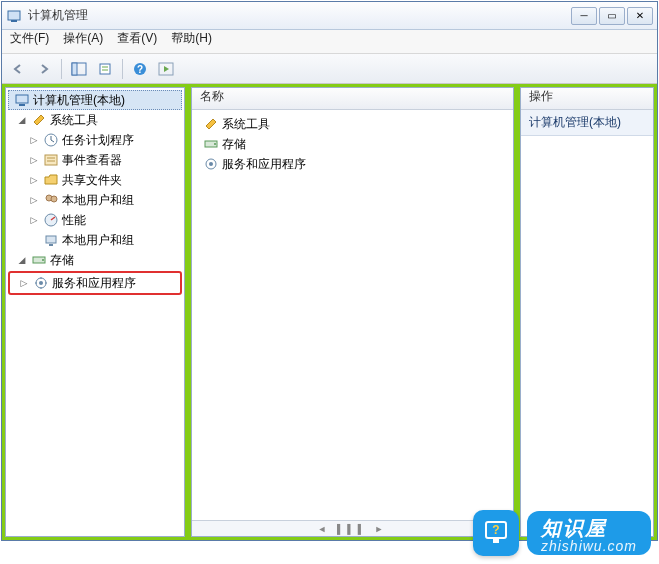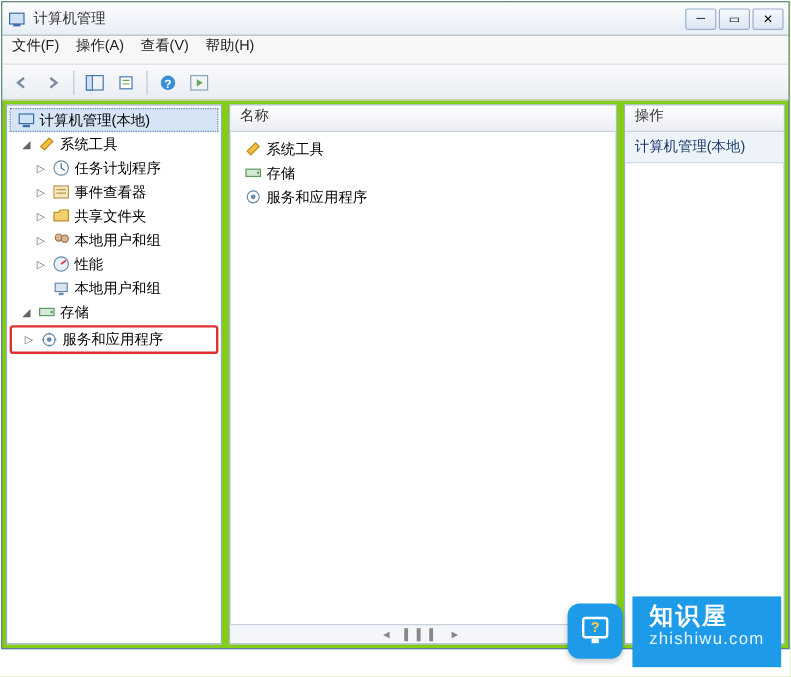--- a/index.html
+++ b/index.html
@@ -29,21 +29,21 @@
 .node-icon { width: 16px; height: 16px; margin: 0 3px; display: inline-flex; align-items: center; justify-content: center; }
 .highlight-box { border: 2px solid #e03030; border-radius: 3px; margin: 1px 0; }
 .list-body { flex: 1; padding: 4px; overflow: auto; }
 .list-row { display: flex; align-items: center; height: 20px; padding: 0 4px; cursor: pointer; }
 .actions-body { flex: 1; }
 .action-hdr { background: #eef3fa; border-bottom: 1px solid #d0dae8; padding: 4px 8px; color: #1a3a6a; font-size: 12px; }
 .action-item { padding: 6px 14px; color: #333; cursor: pointer; }
 .statusbar-scroll { height: 16px; border-top: 1px solid #c8d0dc; background: #f4f6fa; display: flex; align-items: center; justify-content: center; color: #888; font-size: 9px; letter-spacing: 4px; }
 .watermark { position: absolute; right: 8px; bottom: 8px; display: flex; align-items: center; gap: 8px; }
 .wm-badge { width: 46px; height: 46px; border-radius: 10px; background: #1e9be8; display: flex; align-items: center; justify-content: center; box-shadow: 0 2px 4px rgba(0,0,0,.2); }
-.wm-text { background: #1e9be8; color: #fff; padding: 6px 14px 16px 14px; border-radius: 0; line-height: 1.1; }
+.wm-text { background: #1e9be8; color: #fff; padding: 6px 14px 0 14px; border-radius: 12px; line-height: 1.1; font-style: italic; }
 .wm-text .big { font-size: 20px; font-weight: bold; letter-spacing: 2px; }
 .wm-text .small { font-size: 14px; letter-spacing: 1px; opacity: .9; }
 svg { display: block; }
 </style>
 </head>
 <body>
 
 <div class="window">
 
   <div class="titlebar">

